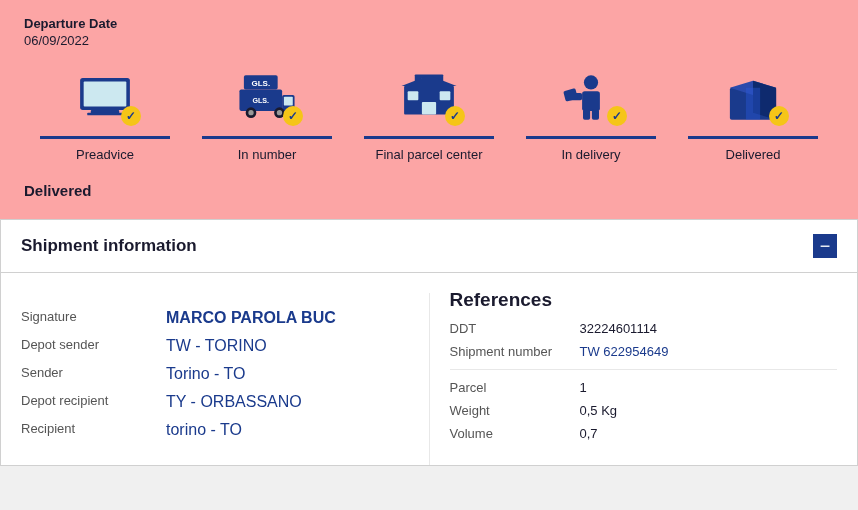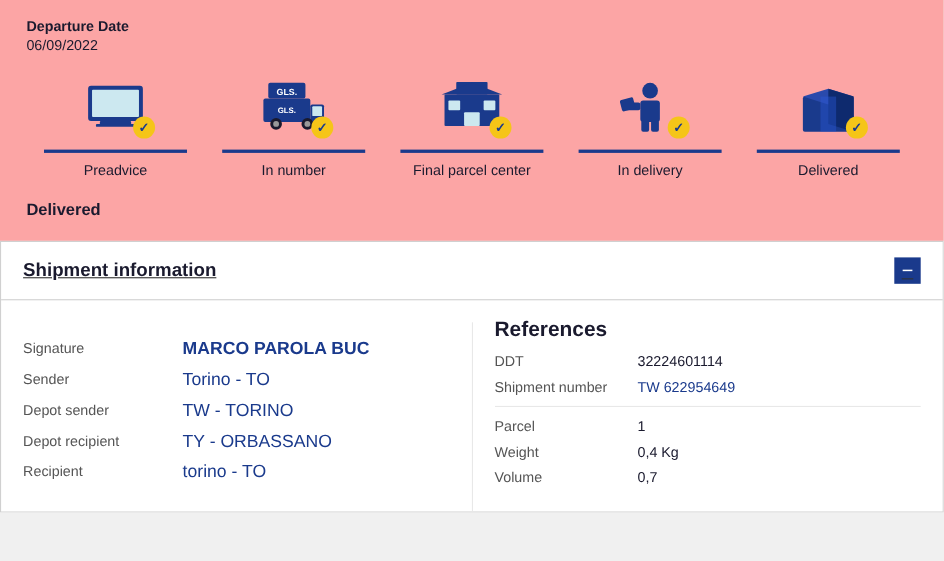--- a/index.html
+++ b/index.html
@@ -83,21 +83,20 @@
       margin: 0;
       border: 1px solid #d0d0d0;
     }
 
     .shipment-header {
       display: flex;
       justify-content: space-between;
       align-items: center;
       padding: 14px 20px;
       border-bottom: 1px solid #d0d0d0;
-      text-decoration: underline;
     }
 
     .shipment-title {
       font-size: 17px;
       font-weight: bold;
       color: #1a1a2e;
     }
 
     .collapse-btn {
       background: #1a3a8c;
@@ -323,28 +322,28 @@
   </div>
 
   <div class="shipment-body">
     <div class="left-col">
 
       <div class="info-row">
         <span class="info-label">Signature</span>
         <span class="info-value blue" style="color: rgb(26, 58, 140); font-weight: bold;">MARCO PAROLA BUC</span>
       </div>
       <div class="info-row">
+        <span class="info-label">Depot sender</span>
+        <span class="info-value">TW - TORINO</span>
+      </div>
+      <div class="info-row">
         <span class="info-label">Sender</span>
         <span class="info-value">Torino - TO</span>
       </div>
       <div class="info-row">
-        <span class="info-label">Depot sender</span>
-        <span class="info-value">TW - TORINO</span>
-      </div>
-      <div class="info-row">
         <span class="info-label">Depot recipient</span>
         <span class="info-value">TY - ORBASSANO</span>
       </div>
       <div class="info-row">
         <span class="info-label">Recipient</span>
         <span class="info-value">torino - TO</span>
       </div>
 
     </div>
 
@@ -361,21 +360,21 @@
       </div>
 
       <div class="divider-row"></div>
 
       <div class="ref-row">
         <span class="ref-label">Parcel</span>
         <span class="ref-value">1</span>
       </div>
       <div class="ref-row">
         <span class="ref-label">Weight</span>
-        <span class="ref-value">0,4 Kg</span>
+        <span class="ref-value">0,5 Kg</span>
       </div>
       <div class="ref-row">
         <span class="ref-label">Volume</span>
         <span class="ref-value">0,7</span>
       </div>
 
     </div>
   </div>
 </div>
 

